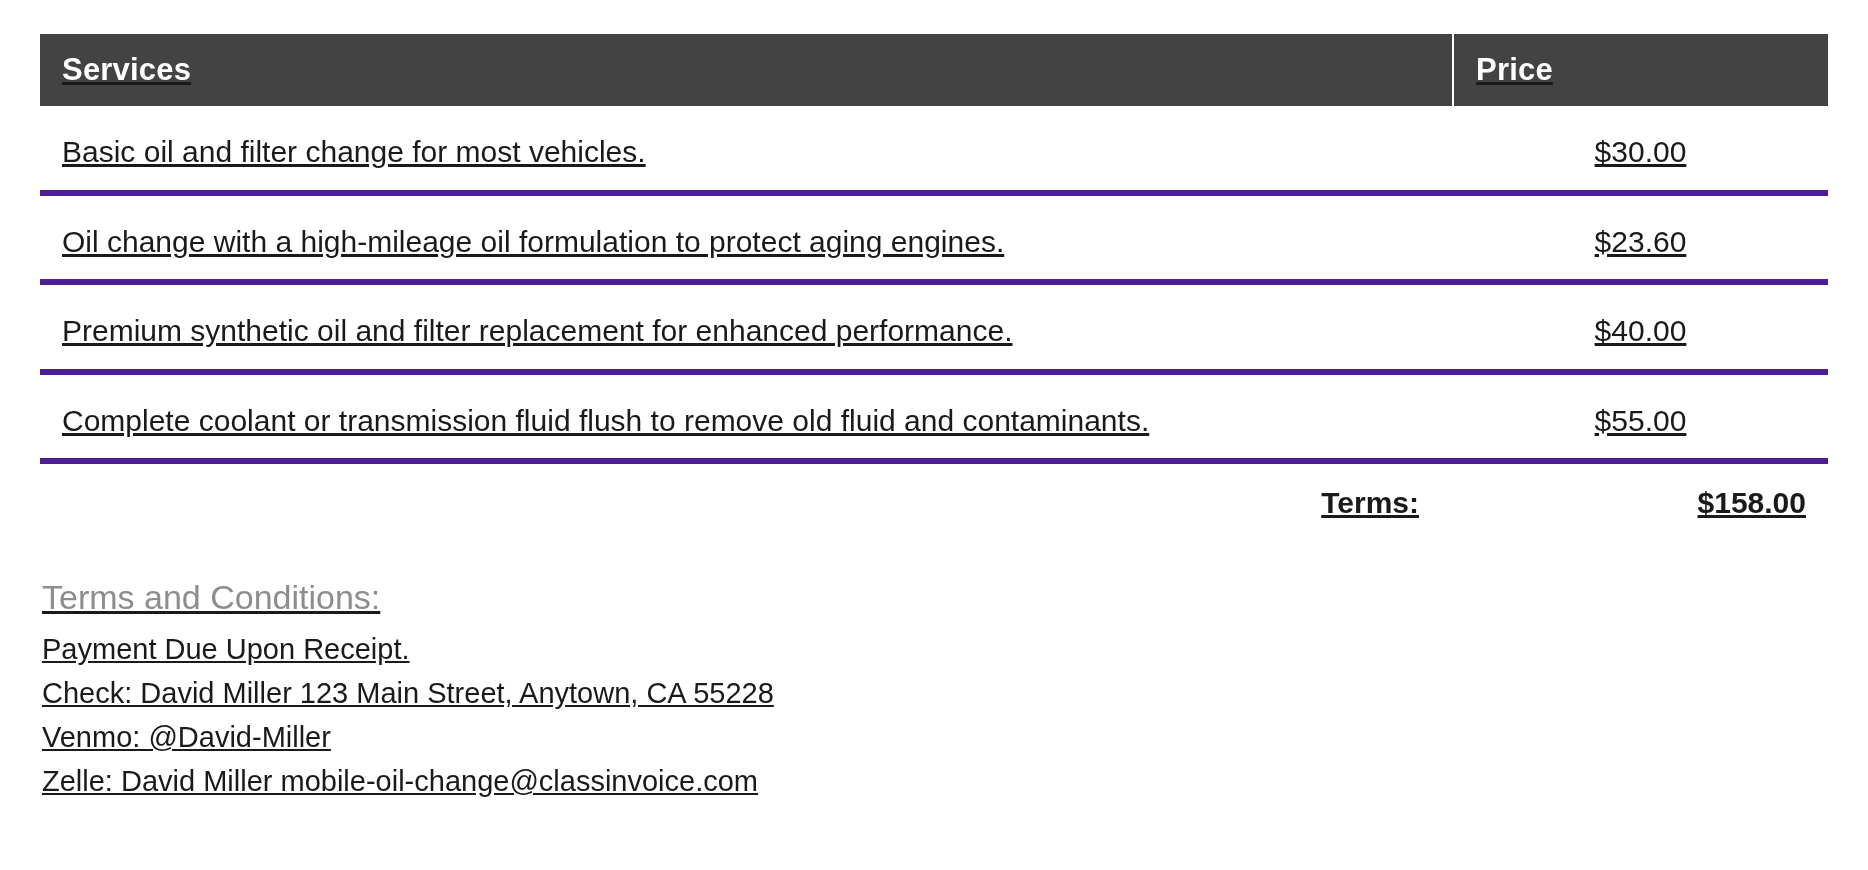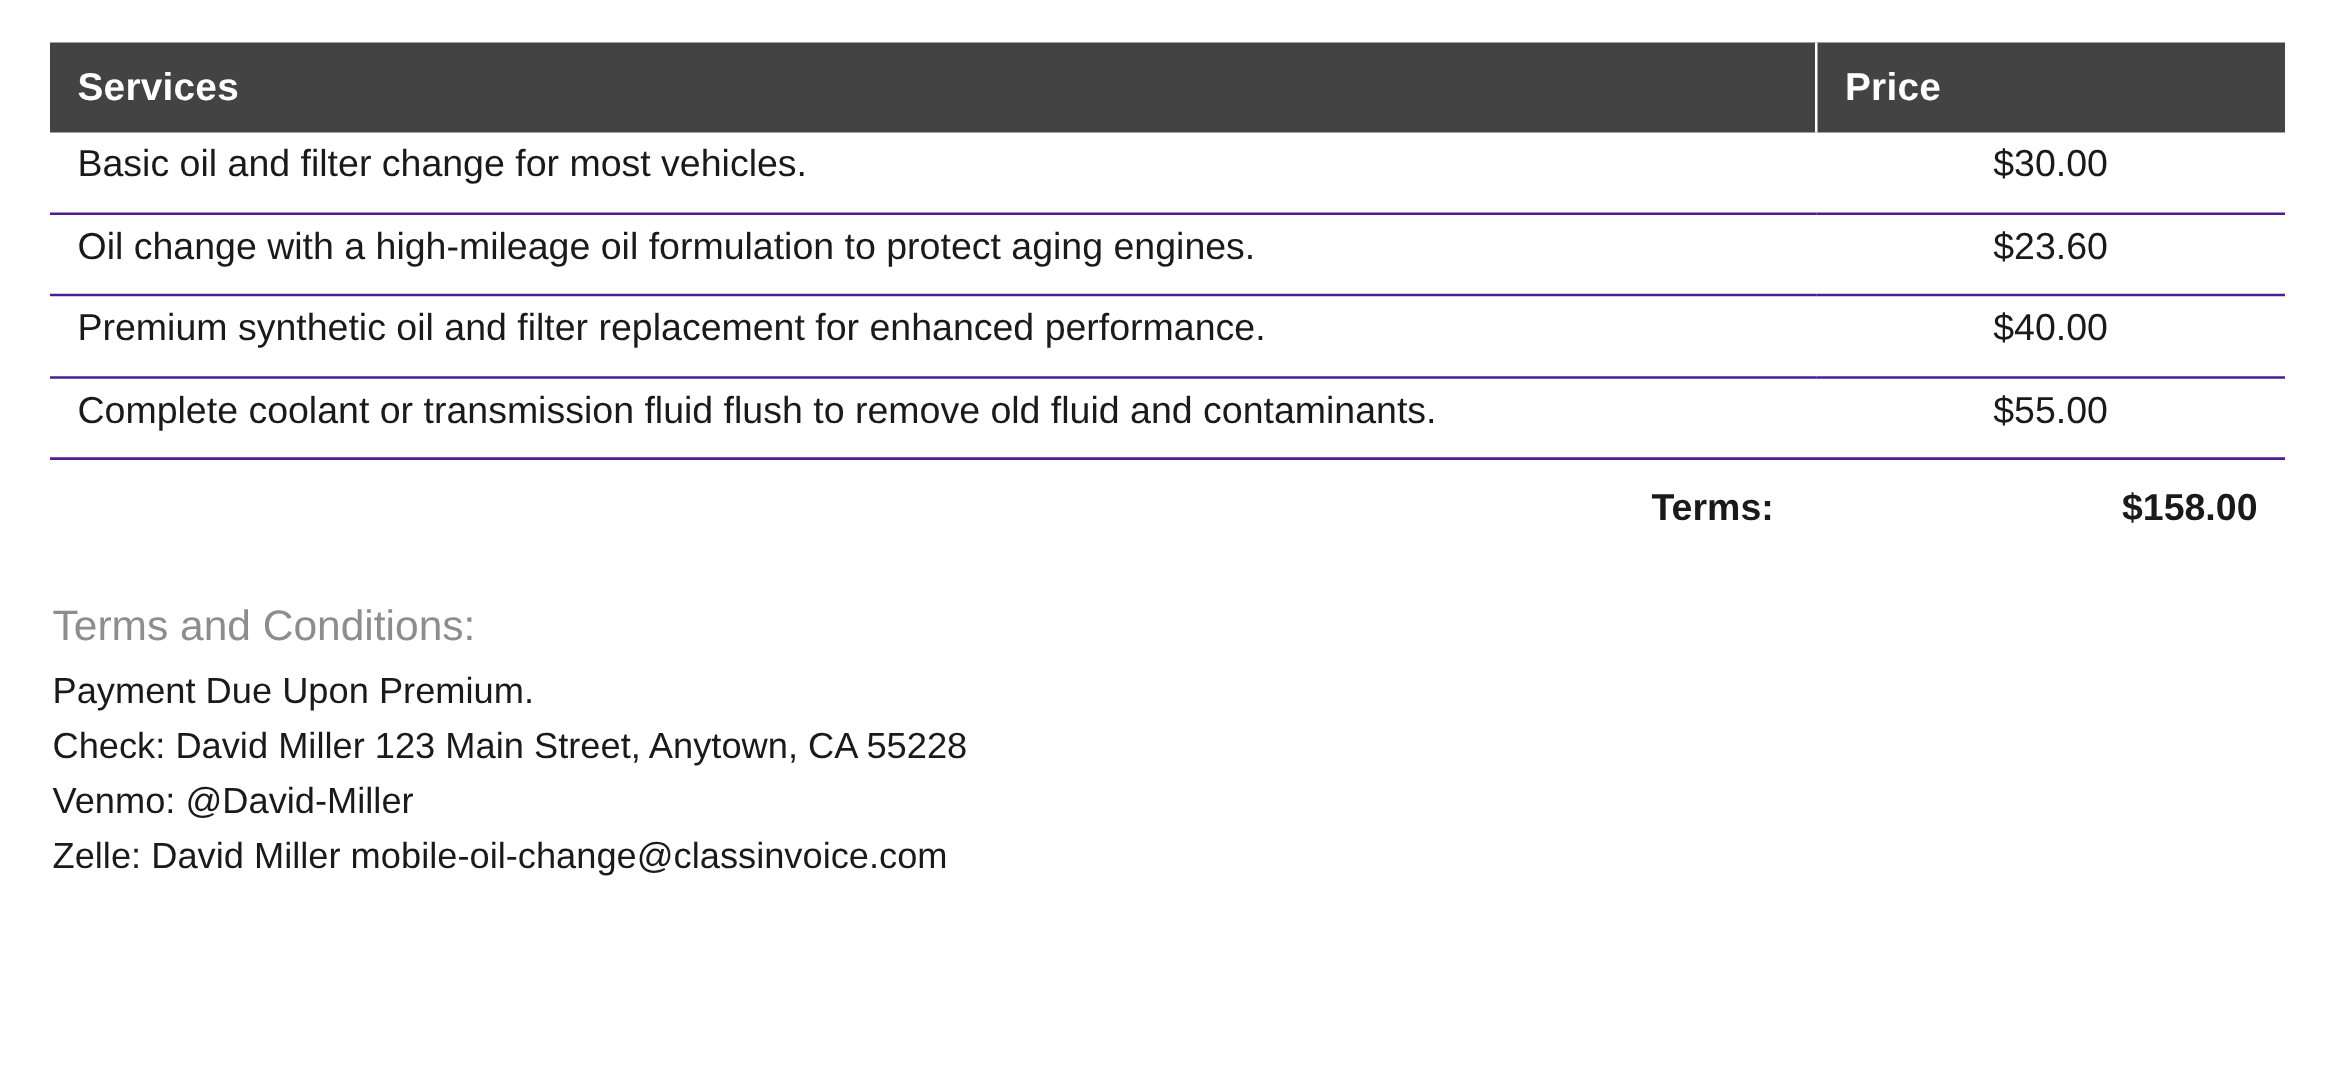--- a/index.html
+++ b/index.html
@@ -13,20 +13,21 @@
     font-family: "Liberation Sans", sans-serif;
     color: #1a1a1a;
     overflow: hidden;
   }
   .page {
     position: relative;
     width: 1478px;
     height: 870px;
     box-sizing: border-box;
     padding: 34px 40px 0 40px;
+    text-decoration: underline;
   }
   table.services {
     width: 1788px;
     border-collapse: collapse;
     table-layout: fixed;
   }
   table.services thead th {
     background: #434343;
     color: #ffffff;
     font-size: 31px;
@@ -35,22 +36,22 @@
     text-align: left;
     letter-spacing: 0.2px;
   }
   table.services thead th.price-col {
     text-align: left;
     border-left: 2px solid #ffffff;
     width: 330px;
   }
   table.services tbody td {
     font-size: 30px;
-    padding: 9px 22px 20px 22px;
-    border-bottom: 2px solid #4c1d95;
+    padding: 29px 22px 20px 22px;
+    border-bottom: 6px solid #4c1d95;
     vertical-align: middle;
     line-height: 1.15;
   }
   table.services tbody td.price {
     text-align: center;
     white-space: nowrap;
   }
   table.services tfoot td {
     font-size: 30px;
     font-weight: bold;
@@ -110,19 +111,19 @@
     <tfoot>
       <tr>
         <td class="total-label">Terms:</td>
         <td class="total-value">$158.00</td>
       </tr>
     </tfoot>
   </table>
 
   <div class="terms">
     <div class="terms-heading">Terms and Conditions:</div>
-    <div class="terms-line">Payment Due Upon Premium.</div>
+    <div class="terms-line">Payment Due Upon Receipt.</div>
     <div class="terms-line">Check: David Miller 123 Main Street, Anytown, CA 55228</div>
     <div class="terms-line">Venmo: @David-Miller</div>
     <div class="terms-line">Zelle: David Miller mobile-oil-change@classinvoice.com</div>
   </div>
 
 </div>
 
 </body></html>

